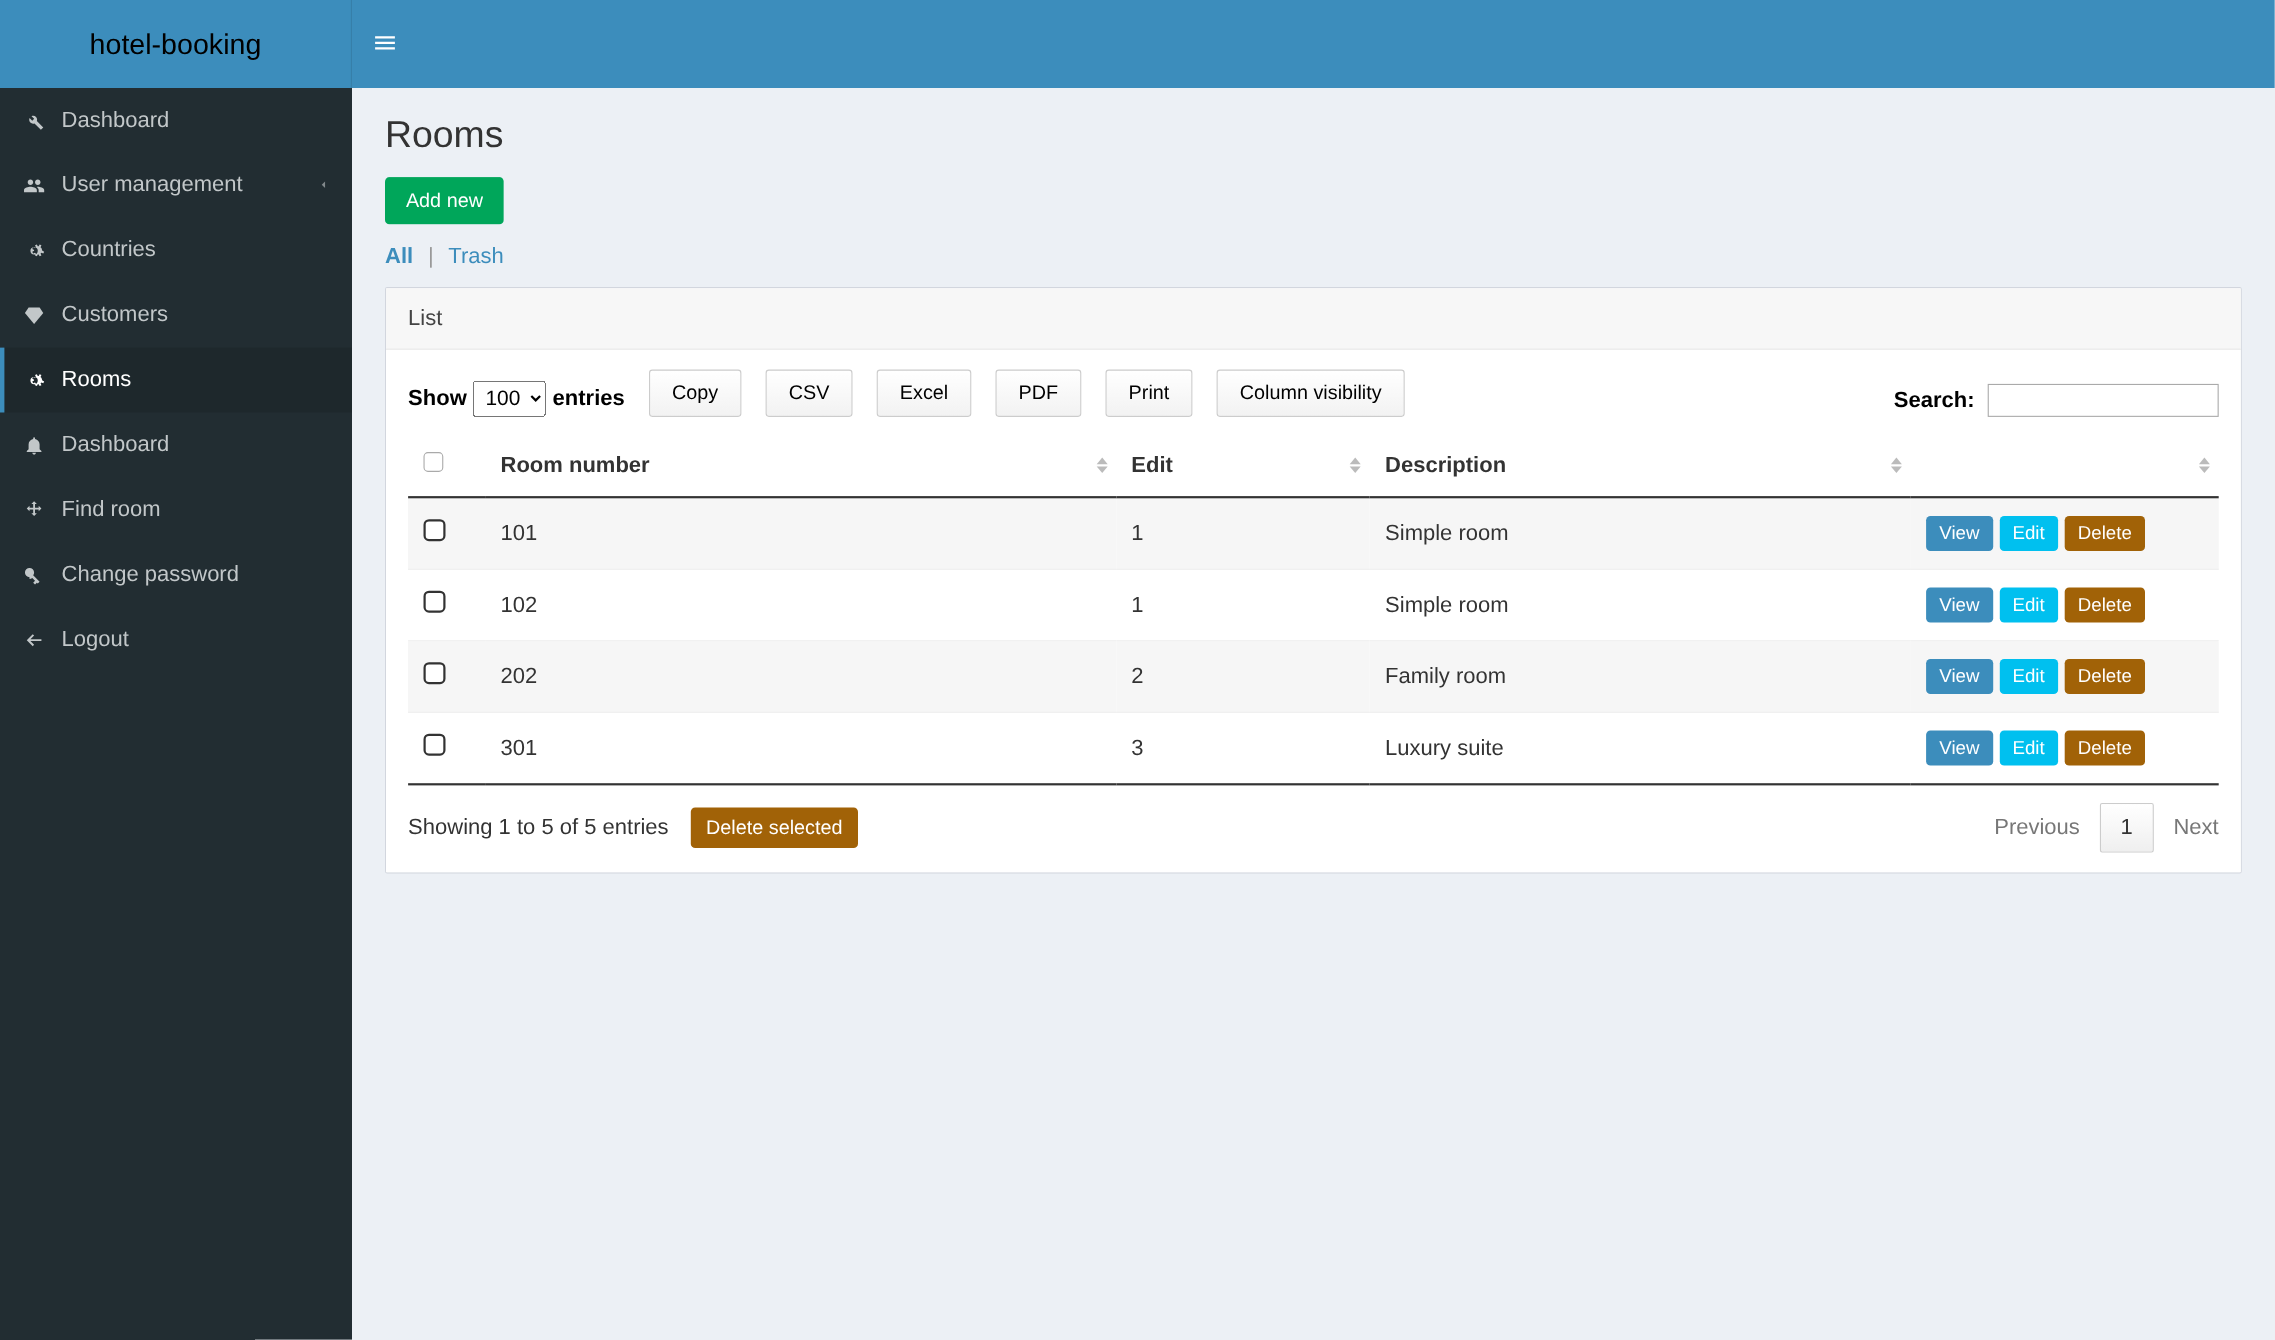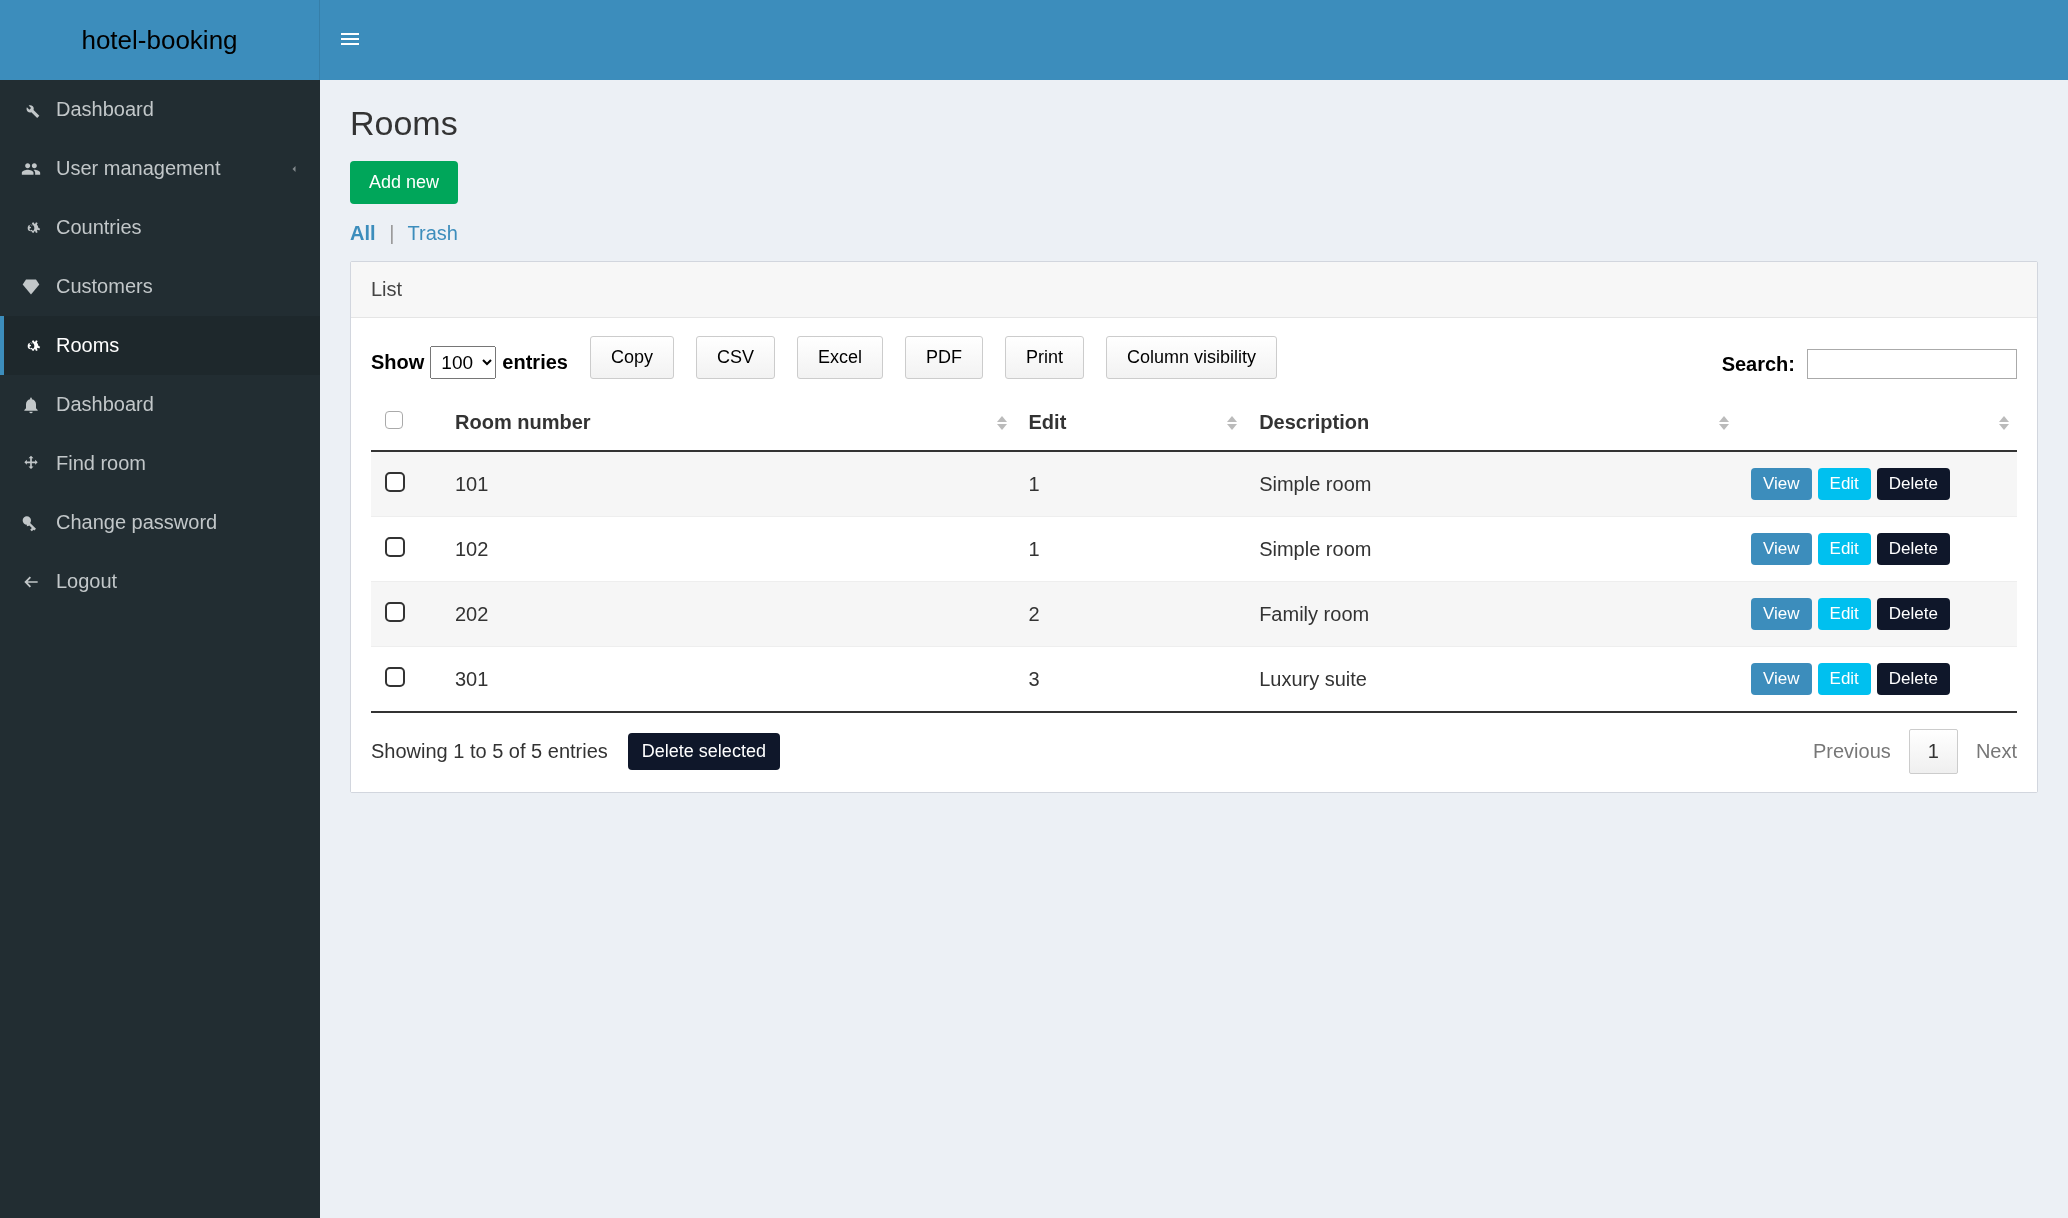--- a/index.html
+++ b/index.html
@@ -60,21 +60,21 @@
   table.data tbody td { padding: 16px 14px; border-top: 1px solid #eee; }
   table.data tbody tr:nth-child(odd) { background: #f6f6f6; }
   table.data tbody tr:last-child td { border-bottom: 2px solid #333; }
 
   .round-checkbox { appearance: none; width: 20px; height: 20px; border: 2px solid #333; border-radius: 5px; cursor: pointer; background: #fff; }
   .head-checkbox { appearance: none; width: 18px; height: 18px; border: 1px solid #aaa; border-radius: 4px; cursor: pointer; background: #fff; }
 
   .btn-sm { padding: 6px 12px; font-size: 17px; border-radius: 4px; color: #fff; border: none; cursor: pointer; }
   .btn-primary { background: #3c8dbc; }
   .btn-info { background: #00c0ef; }
-  .btn-danger { background: #0f172a; }
+  .btn-danger { background: #a16207; }
   .row-actions { display: flex; gap: 6px; }
 
   
   .table-footer { display: flex; align-items: center; gap: 20px; margin-top: 16px; font-size: 20px; color: #333; }
   .table-footer .btn-danger { padding: 8px 14px; font-size: 18px; border-radius: 4px; }
   .pagination { margin-left: auto; display: flex; align-items: center; gap: 18px; color: #777; }
   .pagination .page-num { border: 1px solid #ccc; background: #fff; padding: 10px 18px; color: #333; border-radius: 2px; background-image: linear-gradient(#fff,#efefef); cursor: pointer; }
   .pagination .page-link { cursor: pointer; }
 </style>
 </head>

